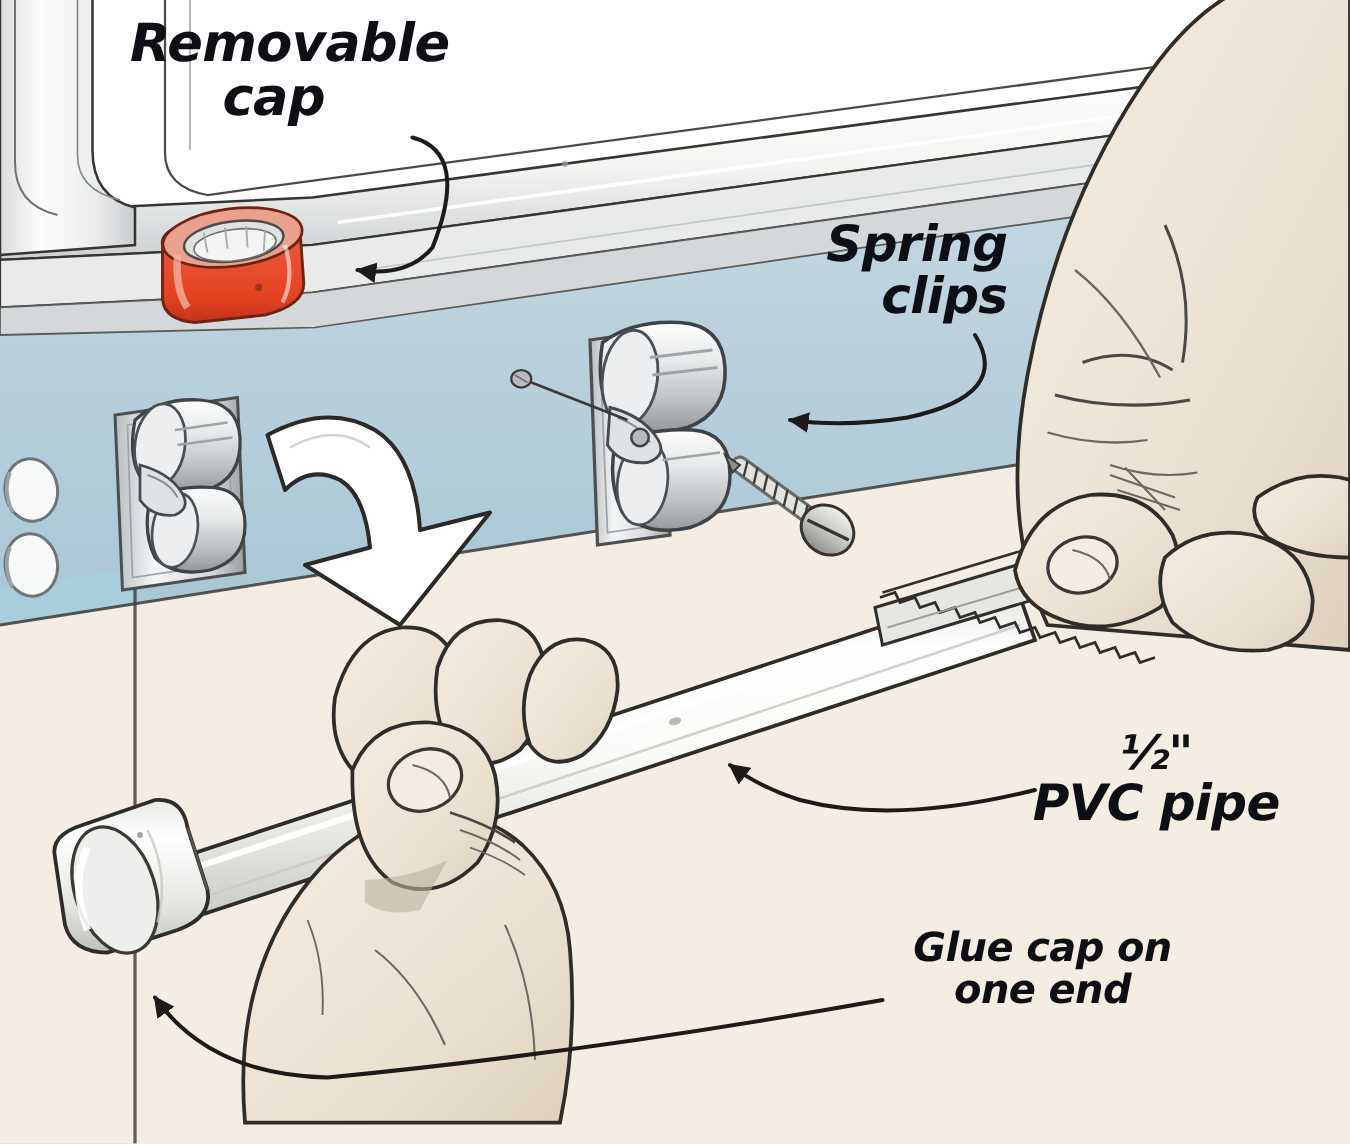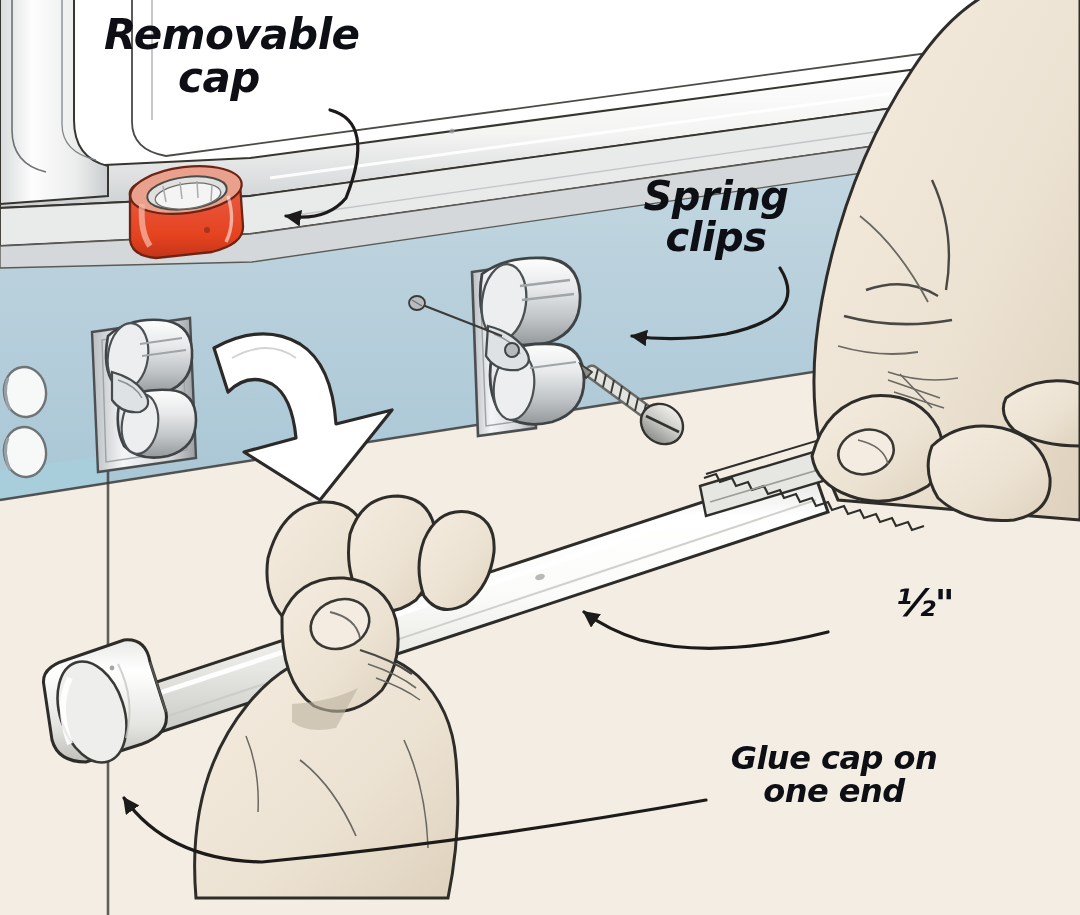--- a/index.html
+++ b/index.html
@@ -41,21 +41,21 @@
     top: 14px;
     font-size: 42px;
     text-align: center;
     width: 230px;
   }
   #label-spring-clips {
     left: 626px;
     top: 176px;
     font-size: 40px;
     width: 180px;
-    text-align: center;
+    text-align: right;
   }
   #label-pvc-pipe {
     left: 820px;
     top: 582px;
     font-size: 40px;
     width: 210px;
     text-align: center;
   }
   #label-glue-cap {
     left: 700px;
@@ -366,18 +366,18 @@
     </g>
 
   </svg>
 
   <div class="label" id="label-removable-cap">Removable
 cap</div>
 
   <div class="label" id="label-spring-clips">Spring
 clips</div>
 
-  <div class="label" id="label-pvc-pipe"><span class="frac">½"</span><br></div>
+  <div class="label" id="label-pvc-pipe"><span class="frac">½"</span><br><span>PVC pipe</span></div>
 
   <div class="label" id="label-glue-cap">Glue cap on
 one end</div>
 
 </div>
 
 </body></html>

